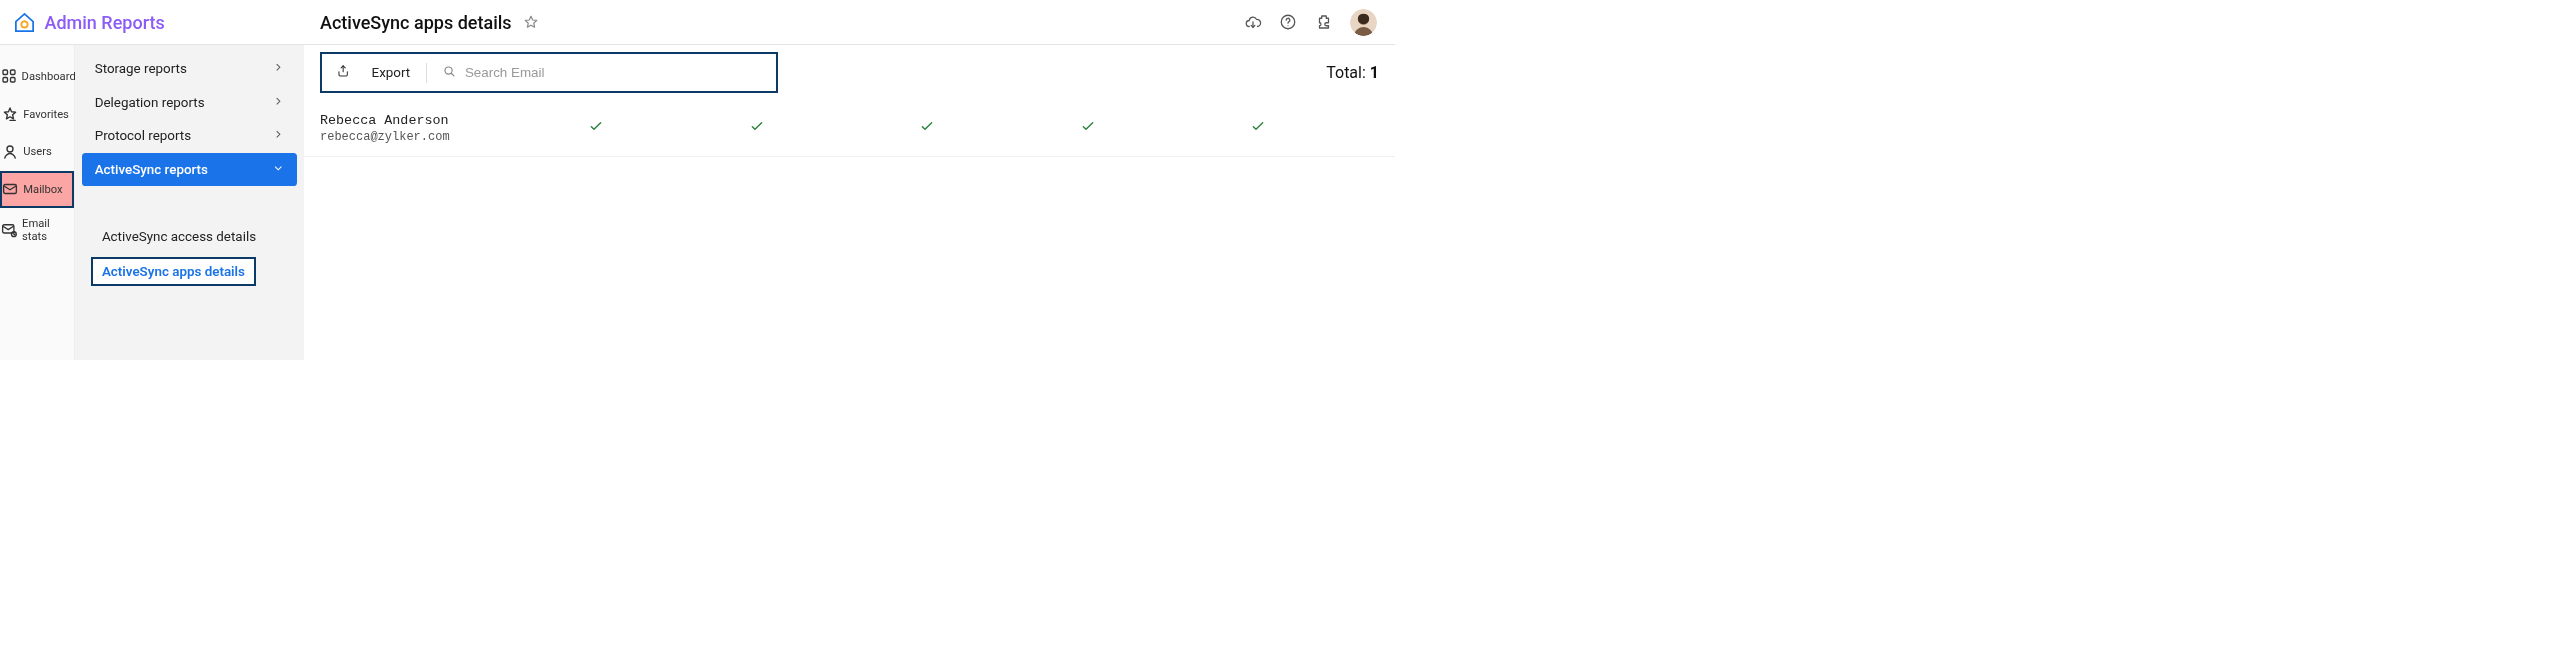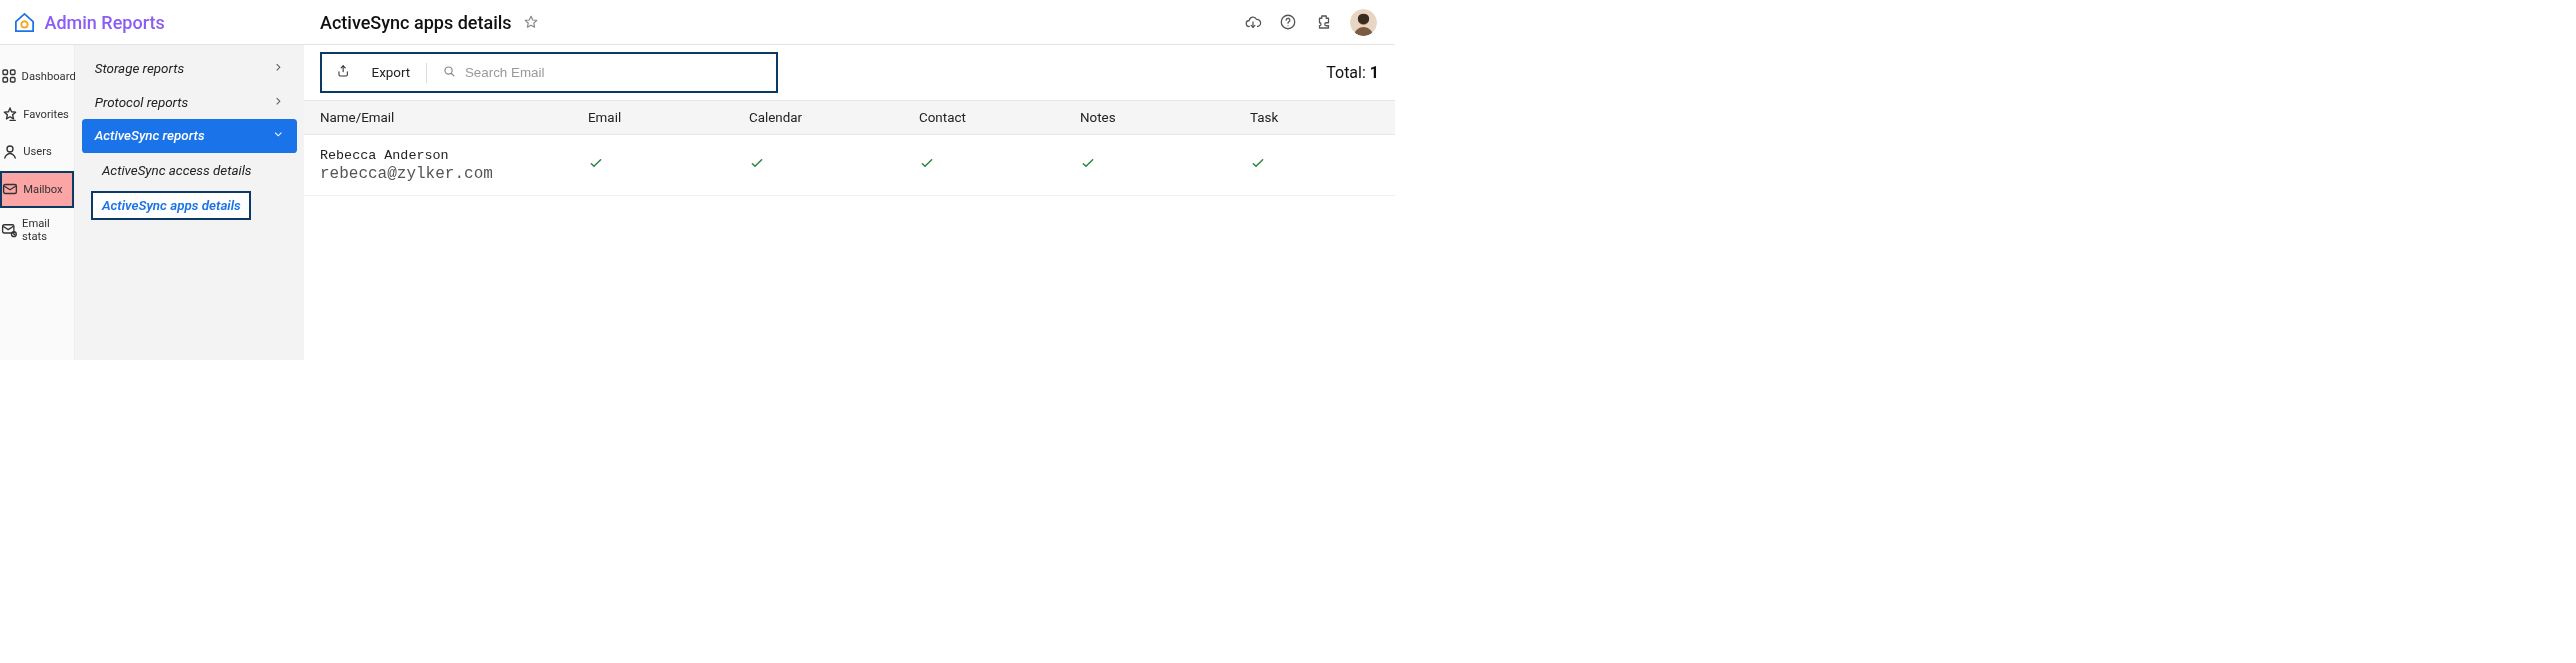--- a/index.html
+++ b/index.html
@@ -75,21 +75,21 @@
     outline-offset: -2.7px;
     background:#fca5a5;
   }
 
   
   .sidebar {
     width: 229px;
     background: #f3f3f3;
     padding-top: 7.2px;
   }
-  .side-group { padding: 0 7.2px; font-style: italic; }
+  .side-group { padding: 0 7.2px; }
   .side-row {
     display:flex; align-items:center; justify-content:space-between;
     padding: 9px 12.5px;
     font-size: 13.4px;
     color:#222;
     cursor:pointer;
     border-radius: 3.6px;
   }
   .side-row .chev { color:#555; }
   .side-row.active-parent {
@@ -107,21 +107,21 @@
   .sub-item.selected {
     color:#1A73E8;
     font-weight:600;
     outline:2.7px solid #0b3a66;
     outline-offset:-2.7px;
     background:#fff;
     display:inline-block;
     margin: 3.6px 0 0 9px;
     padding: 7.2px 10.7px;
   }
-  .sub-wrap { padding: 1.8px 0 0 0; }
+  .sub-wrap { padding: 1.8px 0 0 0; margin-top: 32px; }
 
   
   .main { flex:1; display:flex; flex-direction:column; }
   .toolbar {
     display:flex; align-items:center; justify-content:space-between;
     padding: 7.2px 16px;
   }
   .toolbar-left {
     display:flex; align-items:center;
     border: 2.7px solid #0b3a66;
@@ -161,21 +161,21 @@
   .trow {
     display:grid;
     grid-template-columns: 268px 161px 170px 161px 170px 1fr;
     padding: 12.5px 16px;
     font-size:13.4px; color:#222;
     border-bottom:0.9px solid #f0f0f0;
     align-items:center;
     font-family:Liberation Mono, monospace;
   }
   .name-cell .uname { font-weight:400; }
-  .name-cell .uemail { color:#555; font-size:16px; margin-top:1.8px; }
+  .name-cell .uemail { color:#555; font-size:12px; margin-top:1.8px; }
   .check { color:#2e8540; width:16px; height:16px; }
 </style>
 </head>
 <body>
 
 <div class="app">
   <div class="topbar">
     <div class="topbar-left">
       <span class="logo">
         <svg viewBox="0 0 24 24" width="23" height="23" fill="none" stroke="#F5A623" stroke-width="1.8">
@@ -289,20 +289,28 @@
       <div class="side-group">
         <div class="side-row">
           <span>Storage reports</span>
           <span class="chev">
             <svg viewBox="0 0 24 24" width="12.5" height="12.5" fill="none" stroke="currentColor" stroke-width="2">
                 <path d="M9 6l6 6-6 6"></path>
               </svg>
           </span>
         </div>
         <div class="side-row">
+          <span>Delegation reports</span>
+          <span class="chev">
+            <svg viewBox="0 0 24 24" width="12.5" height="12.5" fill="none" stroke="currentColor" stroke-width="2">
+                <path d="M9 6l6 6-6 6"></path>
+              </svg>
+          </span>
+        </div>
+        <div class="side-row">
           <span>Protocol reports</span>
           <span class="chev">
             <svg viewBox="0 0 24 24" width="12.5" height="12.5" fill="none" stroke="currentColor" stroke-width="2">
                 <path d="M9 6l6 6-6 6"></path>
               </svg>
           </span>
         </div>
         <div class="side-row active-parent">
           <span>ActiveSync reports</span>
           <span class="chev">
@@ -341,28 +349,20 @@
             </span>
             <input class="search-input" type="text" placeholder="Search Email" style="">
           </div>
         </div>
         <div class="total">
           <span>Total:</span>
           <b>1</b>
         </div>
       </div>
 
-      <div class="thead">
-        <div>Name/Email</div>
-        <div>Email</div>
-        <div>Calendar</div>
-        <div>Contact</div>
-        <div>Notes</div>
-        <div>Task</div>
-      </div>
 
       <div class="trow">
         <div class="name-cell">
           <div class="uname">Rebecca Anderson</div>
           <div class="uemail">rebecca@zylker.com</div>
         </div>
         <div><span class="check">
           <svg viewBox="0 0 24 24" width="16" height="16" fill="none" stroke="#2e8540" stroke-width="2.2" stroke-linecap="round" stroke-linejoin="round">
                 <path d="M5 13l4 4L19 7"></path>
               </svg>

